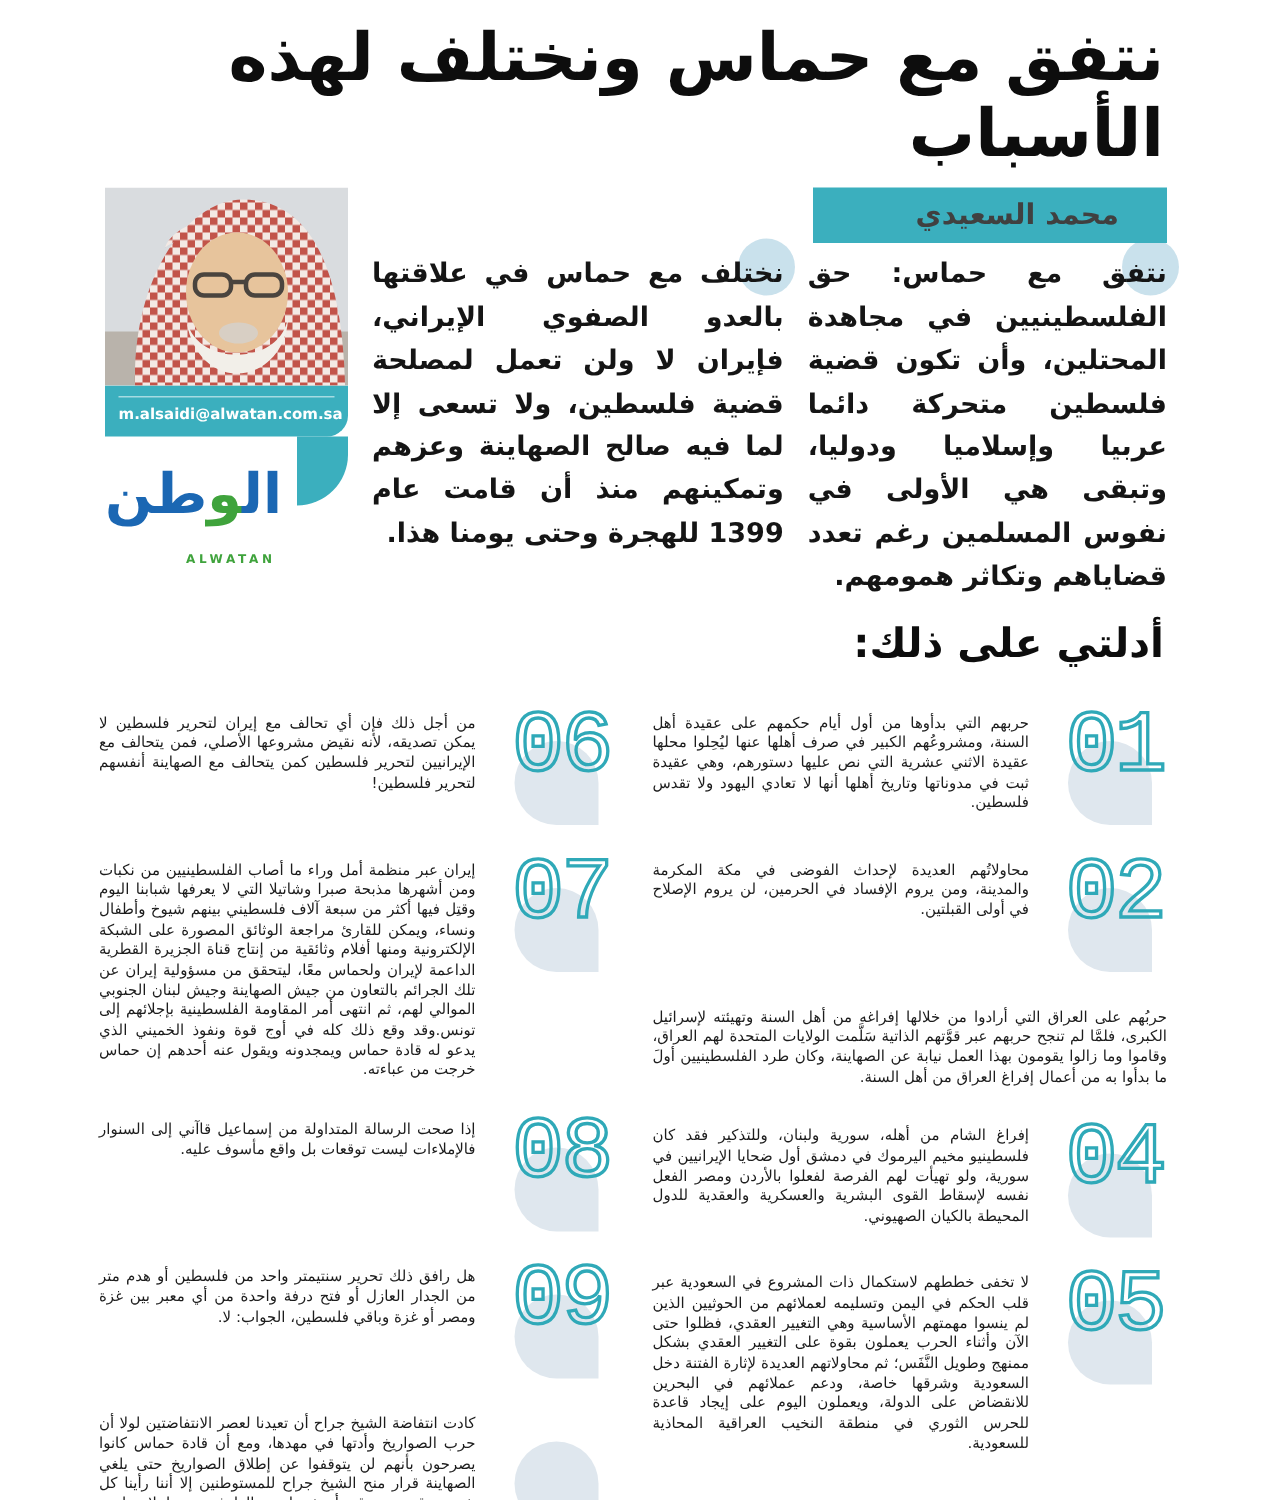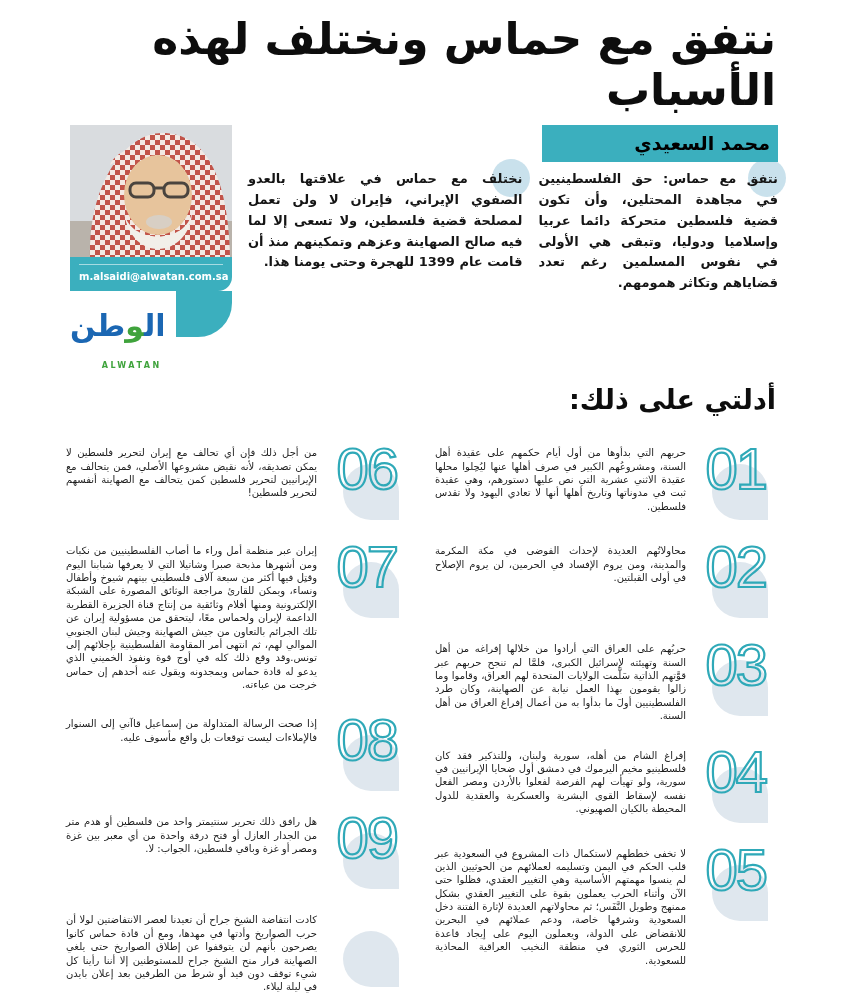--- a/index.html
+++ b/index.html
@@ -17,28 +17,28 @@
 
   
   .top { display:flex; gap:16px; margin-top:4px; }
 
   .intro-col { position:relative; padding-top:44px; }
   .intro-agree { width:288px; }
   .intro-disagree { width:330px; }
   .author-wrap { width:166px; flex:0 0 166px; }
 
   .author-box {
-    background:#3BAFBE; color:#000000; font-weight:bold; font-size:19px;
-    text-align:right; padding:7px 8px 8px 10px; margin-bottom:2px;
+    background:#3BAFBE; color:#404040; font-weight:bold; font-size:19px;
+    text-align:right; padding:7px 32px 8px 10px; margin-bottom:2px;
     position:absolute; top:78px; left:0; right:0; height:37px;
   }
   .top-rel { position:relative; }
 
   .intro-text {
-    font-size:13px; font-weight:bold; line-height:1.6; color:#151515;
+    font-size:18px; font-weight:bold; line-height:1.6; color:#151515;
     text-align:justify; position:relative; z-index:1;
   }
   .drop-circle {
     position:absolute; width:38px; height:38px; border-radius:50%;
     background:#BCD9E7; opacity:.8; top:34px; right:-8px; z-index:0;
   }
 
   
   .author-card { position:relative; width:162px; margin-top:0px; }
   .photo { width:162px; height:132px; display:block; }
@@ -50,21 +50,21 @@
   .email {
     color:#fff; font-size:10px; font-weight:bold; direction:ltr;
     text-align:center; display:block; text-decoration:none; letter-spacing:0;
   }
   .tail-row { display:flex; align-items:flex-start; }
   .tail-shape {
     width:64px; height:46px; background:#3BAFBE;
     border-radius:0 0 0 34px; border-radius:0px 0px 34px 0px;
   }
   .logo { margin:20px 10px 0 0; text-align:center; flex:1; }
-  .logo-ar { font-size:30px; font-weight:900; line-height:1; white-space:nowrap;text-align:right; }
+  .logo-ar { font-size:37px; font-weight:900; line-height:1; white-space:nowrap;text-align:right; }
   .logo-ar .b { color:#1B67B3; }
   .logo-ar .g { color:#3FA33C; }
   .logo-latin {
     font-size:8px; font-weight:bold; color:#3FA33C; letter-spacing:2.5px;
     margin-top:20px; text-align:right; padding-right:4px;
   }
 
   
   .evidence-heading {
     font-size:27px; font-weight:900; color:#0d0d0d; 
@@ -75,23 +75,23 @@
   .columns { display:flex; gap:26px; }
   .col { flex:1; display:flex; flex-direction:column; gap:24px; }
 
   .item { display:flex; gap:6px; align-items:flex-start; }
   .badge { position:relative; width:86px; flex:0 0 86px; height:74px; }
   .blob {
     position:absolute; top:20px; right:10px; width:56px; height:56px;
     background:#DFE7EE; border-radius:50% 50% 0% 50%;
   }
   .num {
-    position:absolute; top:-4px; right:12px; font-size:58px; line-height:1;
+    position:absolute; top:-4px; right:2px; font-size:58px; line-height:1;
     font-weight:200; color:#2FA9B8; direction:ltr; letter-spacing:-2px;
-    font-family:Liberation Sans, sans-serif;
+    font-family:Liberation Mono, monospace;
   }
   @supports (-webkit-text-stroke: 2px red) {
     .num { color:transparent; -webkit-text-stroke:2.2px #2FA9B8; }
   }
   .item-text {
     flex:1; font-size:10px; line-height:1.34; color:#1c1c1c;
     text-align:justify; padding-top:2px;
   }
 </style>
 </head>
@@ -167,24 +167,20 @@
 
       <div class="item">
         <div class="badge">
           <span class="blob"></span>
           <span class="num">02</span>
         </div>
         <p class="item-text">محاولاتُهم العديدة لإحداث الفوضى في مكة المكرمة والمدينة، ومن يروم الإفساد في الحرمين، لن يروم الإصلاح في أولى القبلتين.</p>
       </div>
 
       <div class="item">
-        <div class="badge">
-          <span class="blob"></span>
-          <span class="num">03</span>
-        </div>
         <p class="item-text">حربُهم على العراق التي أرادوا من خلالها إفراغه من أهل السنة وتهيئته لإسرائيل الكبرى، فلمَّا لم تنجح حربهم عبر قوَّتهم الذاتية سَلَّمت الولايات المتحدة لهم العراق، وقاموا وما زالوا يقومون بهذا العمل نيابة عن الصهاينة، وكان طرد الفلسطينيين أولَ ما بدأوا به من أعمال إفراغ العراق من أهل السنة.</p>
       </div>
 
       <div class="item">
         <div class="badge">
           <span class="blob"></span>
           <span class="num">04</span>
         </div>
         <p class="item-text">إفراغ الشام من أهله، سورية ولبنان، وللتذكير فقد كان فلسطينيو مخيم اليرموك في دمشق أول ضحايا الإيرانيين في سورية، ولو تهيأت لهم الفرصة لفعلوا بالأردن ومصر الفعل نفسه لإسقاط القوى البشرية والعسكرية والعقدية للدول المحيطة بالكيان الصهيوني.</p>
       </div>

